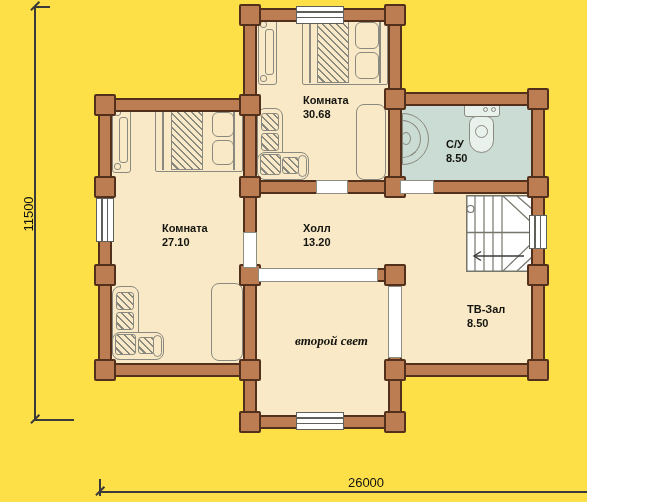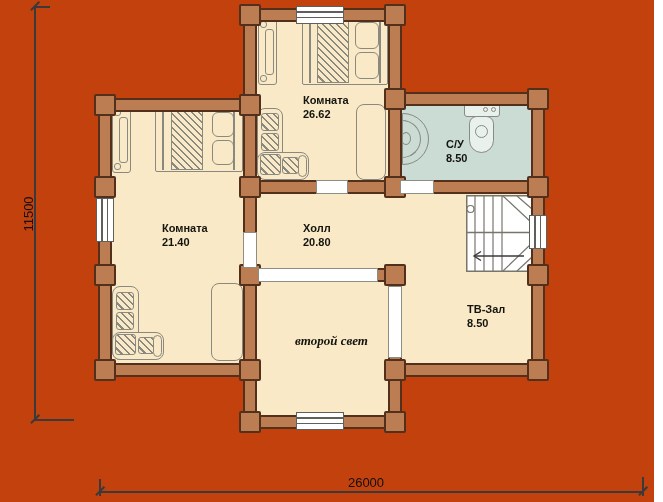--- a/index.html
+++ b/index.html
@@ -1,16 +1,16 @@
 <!DOCTYPE html>
 <html><head>
 <meta charset="utf-8">
 <style>
   html,body{margin:0;padding:0;background:#fff}
-  #plan{position:relative;width:654px;height:502px;background:#c2410c;overflow:hidden;
+  #plan{position:relative;width:587px;height:502px;background:#fde047;overflow:hidden;
         font-family:"Liberation Sans",sans-serif}
   .floor{position:absolute;background:#f9e9c6}
   .floor.bath{background:#cadcd3}
   .wall,.knob{position:absolute;background:#bc7d52;border:2px solid #53301c;box-sizing:border-box}
   .knob{width:22px;height:22px;border-radius:2px}
   .open{position:absolute;background:#fff;border:1px solid #8d8d82;box-sizing:border-box}
   .window{position:absolute;background:#fff;border:1.5px solid #60605a;box-sizing:border-box}
   .wline{position:absolute;background:#60605a}
   .furn{position:absolute;border:1.5px solid #8a897f;box-sizing:border-box;border-radius:3px}
   .part{position:absolute;border:1.5px solid #8a897f;box-sizing:border-box;background:#f9e9c6;border-radius:3px}
@@ -164,29 +164,29 @@
     <div class="wline" style="top:0;bottom:0;left:4px;width:1.5px"></div>
     <div class="wline" style="top:0;bottom:0;left:9.5px;width:1.5px"></div>
   </div>
   <div class="window" style="left:296px;top:412px;width:48px;height:18px">
     <div class="wline" style="left:0;right:0;top:4px;height:1.5px"></div>
     <div class="wline" style="left:0;right:0;top:9.5px;height:1.5px"></div>
   </div>
 
   <div class="label" style="left:303px;top:93px">
     <div>Комната</div>
-    <div>26.62</div>
+    <div>30.68</div>
   </div>
   <div class="label" style="left:162px;top:221px">
     <div>Комната</div>
-    <div>21.40</div>
+    <div>27.10</div>
   </div>
   <div class="label" style="left:303px;top:221px">
     <div>Холл</div>
-    <div>20.80</div>
+    <div>13.20</div>
   </div>
   <div class="label" style="left:446px;top:137px">
     <div>С/У</div>
     <div>8.50</div>
   </div>
   <div class="label" style="left:467px;top:302px">
     <div>ТВ-Зал</div>
     <div>8.50</div>
   </div>
   <div class="label script" style="left:295px;top:334px">второй свет</div>

